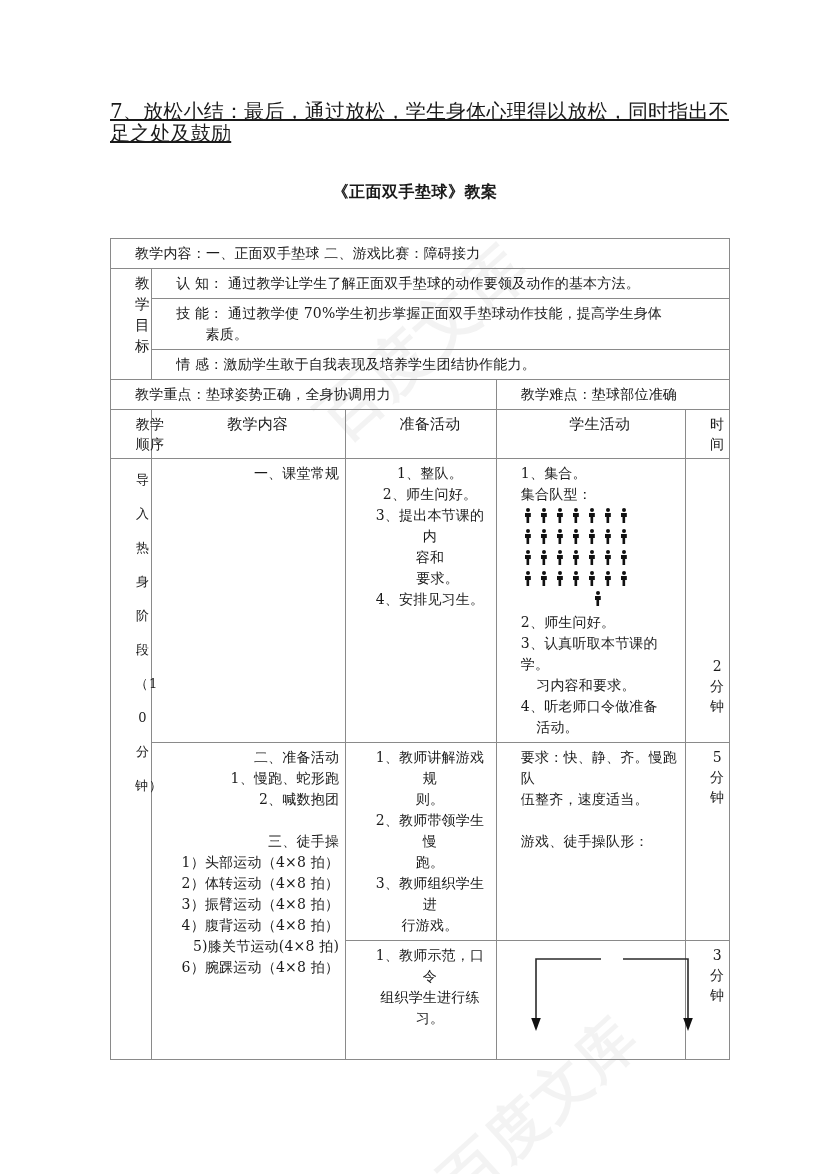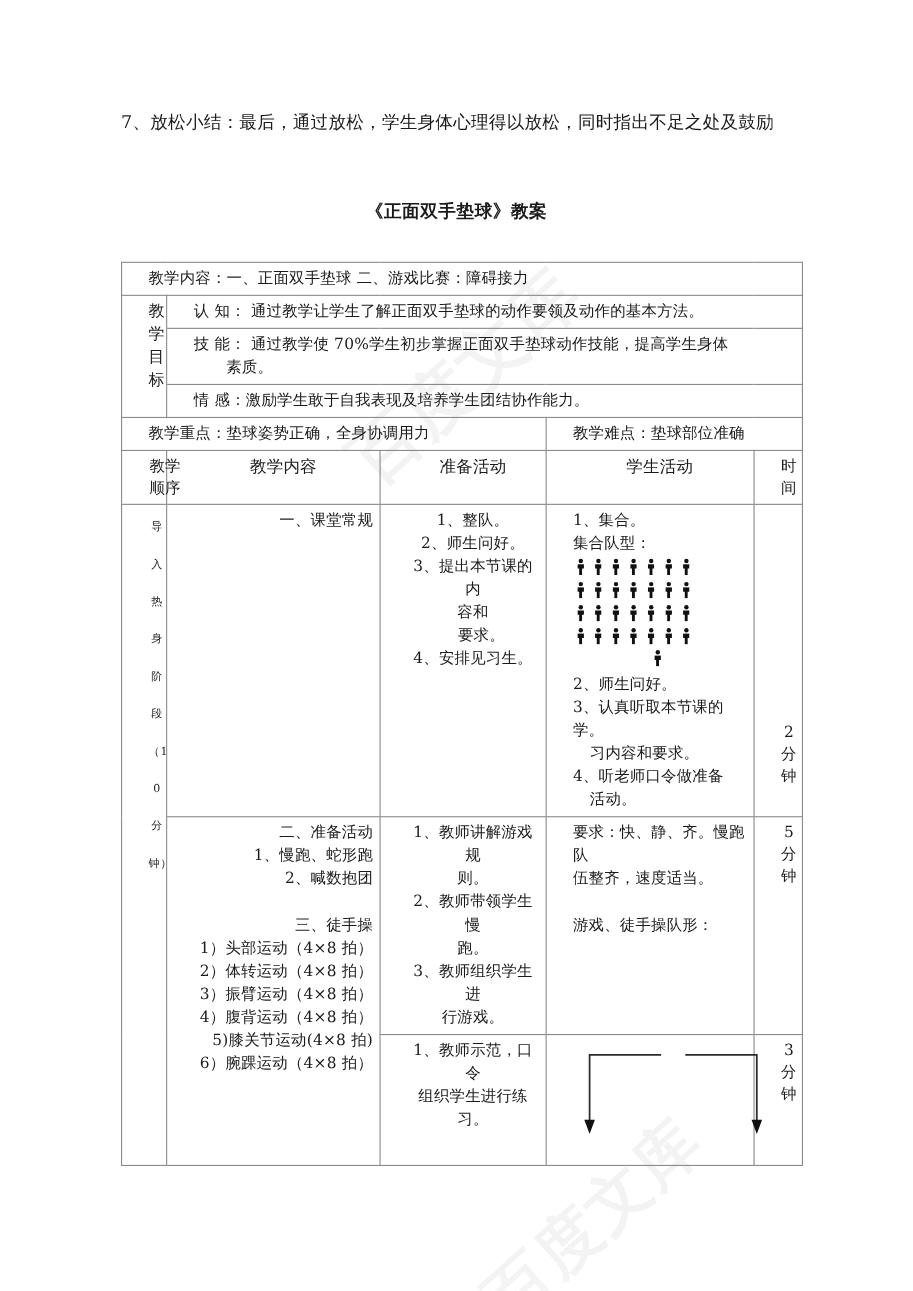--- a/index.html
+++ b/index.html
@@ -45,23 +45,24 @@
     font-size: 58px;
     transform: rotate(-42deg);
   }
 
   
   .intro-line {
     position: absolute;
     left: 110px;
     top: 100px;
     width: 625px;
-    font-size: 16px;
+    font-size: 20px;
     line-height: 22px;
     letter-spacing: 0.2px;
+    text-decoration: underline;
   }
 
   
   .doc-title {
     position: absolute;
     left: 0; top: 162px;
     width: 830px;
     text-align: center;
     font-size: 16px;
     font-weight: bold;
@@ -108,21 +109,21 @@
 
   
   .vcol {
     width: 41px;
     text-align: center;
     vertical-align: middle;
     padding: 6px 2px;
   }
   .vtext {
     display: block;
-    font-size: 10px;
+    font-size: 13px;
     line-height: 34px;
     letter-spacing: 1px;
     word-break: break-all;
     width: 16px;
     margin: 0 auto;
   }
 
   
   .tcol {
     width: 44px;

